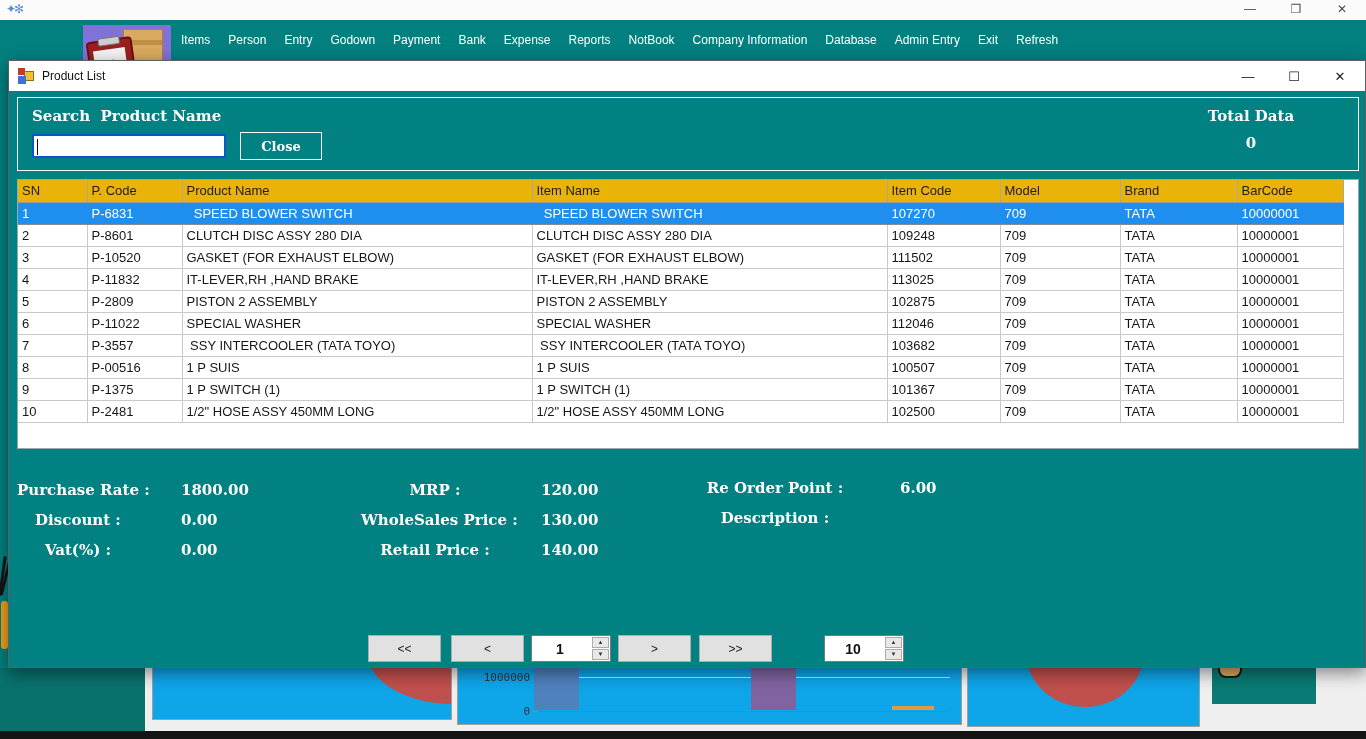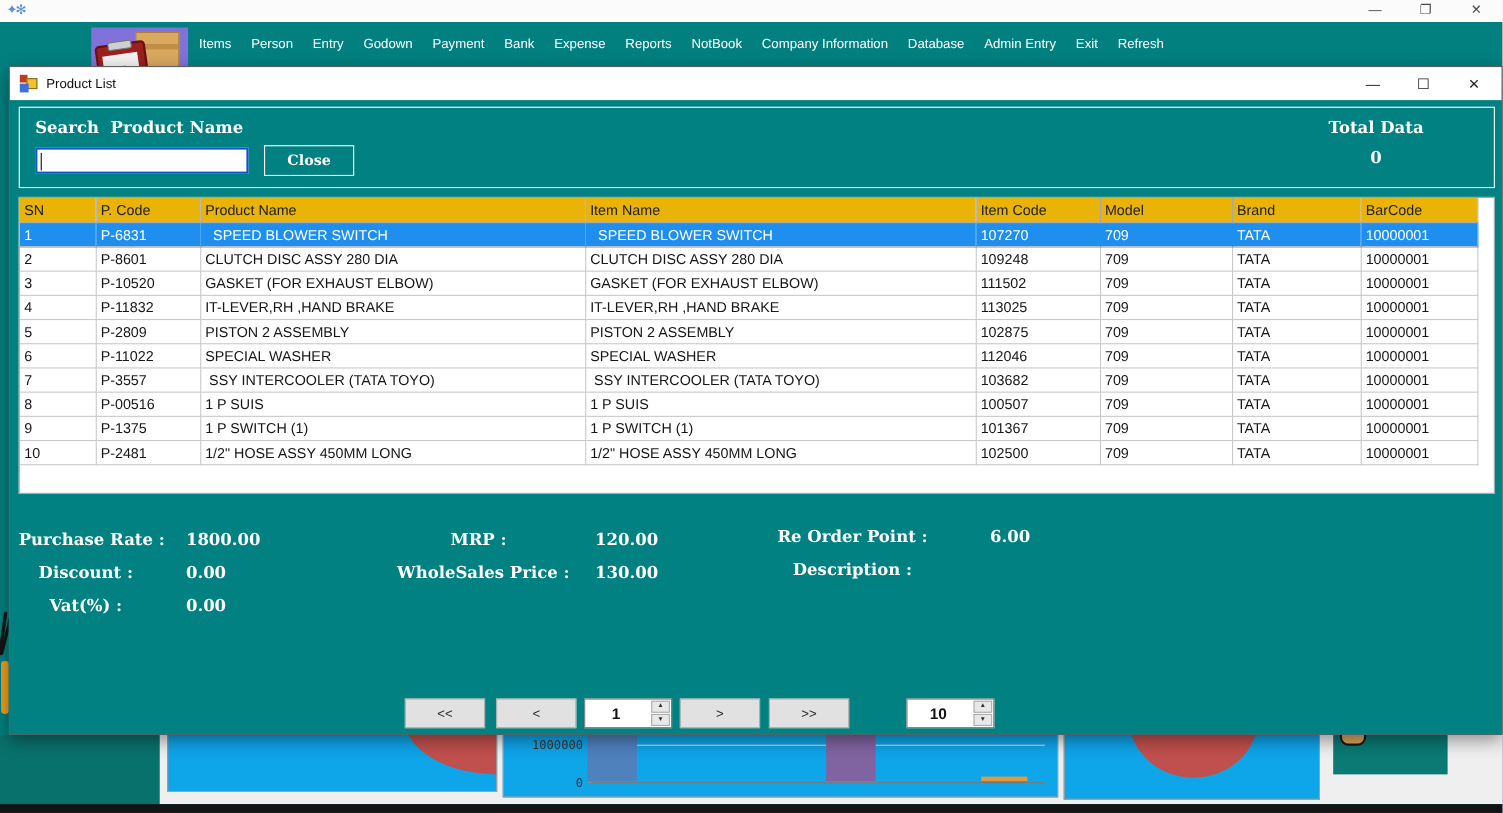--- a/index.html
+++ b/index.html
@@ -80,21 +80,21 @@
   table#grid { border-collapse:collapse; table-layout:fixed; font-size:13px; }
   #grid th { background:#eab308; color:#202020; font-weight:normal; text-align:left; height:22px; padding:0 4px; border-right:1px solid #a8a8a8; border-bottom:1px solid #999; white-space:pre; overflow:hidden; }
   #grid td { height:22px; padding:0 4px; color:#161616; border-right:1px solid #c9c9c9; border-bottom:1px solid #c9c9c9; white-space:pre; overflow:hidden; }
   #grid tr.selected td { background:#1f8fef; color:#ffffff; border-right-color:#1f8fef; border-bottom-color:#8b8b8b; }
 
   
   .det-col { position:absolute; }
   .det-line { display:flex; height:30px; align-items:center; }
   .det-label { text-align:center; }
   .det-value { text-align:left; }
-  #det-col1 { left:8px; top:414px; } #det-col1 .det-label { width:122px; } #det-col1 .det-value { margin-left:30px; }
+  #det-col1 { left:8px; top:414px; } #det-col1 .det-label { width:122px; } #det-col1 .det-value { margin-left:42px; }
   #det-col2 { left:352px; top:414px; } #det-col2 .det-label { width:148px; } #det-col2 .det-value { margin-left:32px; }
   #det-col3 { left:682px; top:412px; } #det-col3 .det-label { width:168px; } #det-col3 .det-value { margin-left:41px; }
 
   
   #pager { left:0; top:574px; width:1342px; height:30px; }
   .pg-btn { position:absolute; top:0; width:73px; height:27px; background:#e1e1e1; border:1px solid #adadad; font-size:12px; color:#222; display:flex; align-items:center; justify-content:center; cursor:default; }
   .spin { position:absolute; top:0; width:80px; height:27px; background:#ffffff; border:1px solid #7a7a7a; }
   .spin .val { position:absolute; left:0; top:0; width:56px; height:25px; display:flex; align-items:center; justify-content:center; font-size:14px; font-weight:bold; color:#111; }
   .spin .btns { position:absolute; right:1px; top:1px; width:17px; height:23px; display:flex; flex-direction:column; gap:1px; }
   .spin .sbtn { flex:1; background:#e8e8e8; border:1px solid #acacac; font-size:6px; line-height:9px; text-align:center; color:#333; }
@@ -347,20 +347,24 @@
       </div>
     <div id="det-col2" class="det-col">
         <div class="det-line">
           <span class="det-label serif-label">MRP :</span>
           <span class="det-value serif-label">120.00</span>
         </div>
         <div class="det-line">
           <span class="det-label serif-label">WholeSales Price :</span>
           <span class="det-value serif-label">130.00</span>
         </div>
+        <div class="det-line">
+          <span class="det-label serif-label">Retail Price :</span>
+          <span class="det-value serif-label">140.00</span>
+        </div>
       </div>
     <div id="det-col3" class="det-col">
         <div class="det-line">
           <span class="det-label serif-label">Re Order Point :</span>
           <span class="det-value serif-label">6.00</span>
         </div>
         <div class="det-line">
           <span class="det-label serif-label">Description :</span>
           <span class="det-value serif-label"></span>
         </div>

